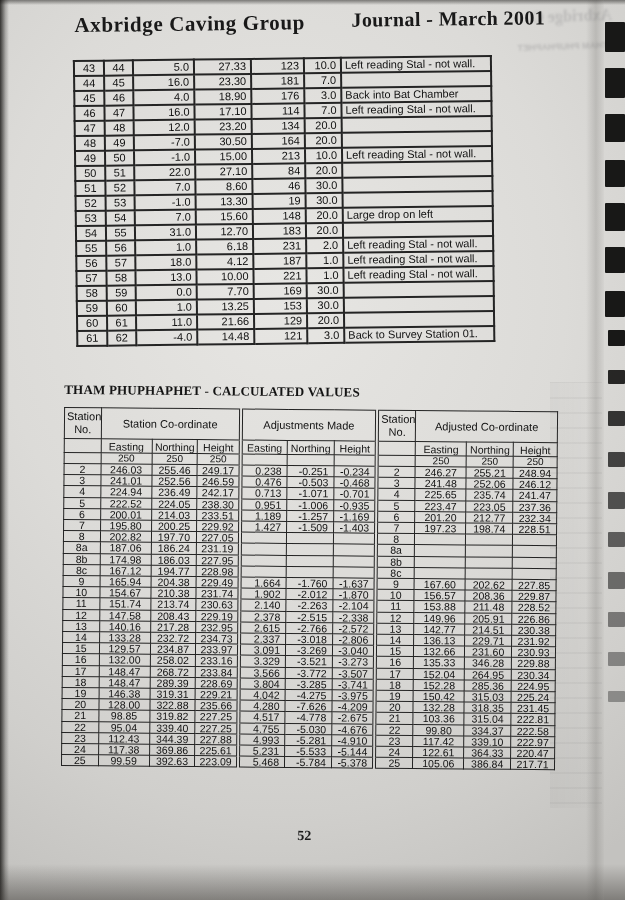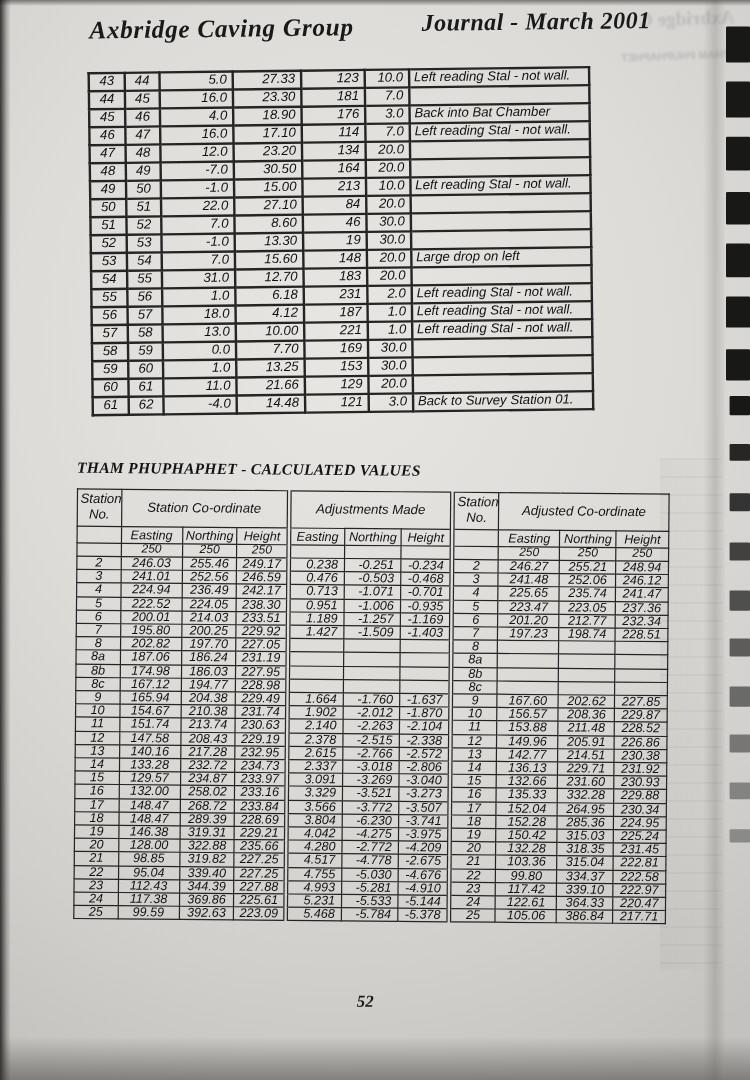--- a/index.html
+++ b/index.html
@@ -27,21 +27,21 @@
   .ghost-header{
     position:absolute;left:492px;top:8px;width:120px;
     font-family:"Liberation Serif",serif;font-weight:bold;font-size:16px;
     color:rgba(95,95,100,.45);transform:scaleX(-1) rotate(2deg);
     filter:blur(1.1px);opacity:.5;white-space:nowrap;}
   .ghost-title{
     position:absolute;left:488px;top:42px;width:120px;
     font-weight:bold;font-size:9px;color:rgba(95,95,100,.5);
     transform:scaleX(-1) rotate(2deg);filter:blur(1px);opacity:.5;white-space:nowrap;}
 
-  .sheet{position:absolute;inset:0;filter:blur(0.2px);font-style:italic;}
+  .sheet{position:absolute;inset:0;filter:blur(0.2px);}
 
   .top-block{position:absolute;left:0;top:0;width:625px;height:420px;
     transform:rotate(-0.7deg);transform-origin:80px 70px;}
   .header-left{position:absolute;left:75px;top:13px;
     font-family:"Liberation Serif",serif;font-weight:bold;font-size:21px;
     letter-spacing:.6px;color:#191919;white-space:nowrap;}
   .header-right{position:absolute;left:352px;top:12px;
     font-family:"Liberation Serif",serif;font-weight:bold;font-size:20px;
     letter-spacing:.4px;color:#191919;white-space:nowrap;}
 
@@ -553,21 +553,21 @@
             <tr>
               <td class="ctr">16</td>
               <td class="ctr">132.00</td>
               <td class="ctr">258.02</td>
               <td class="ctr">233.16</td>
               <td class="num dsep">3.329</td>
               <td class="num">-3.521</td>
               <td class="num">-3.273</td>
               <td class="ctr dsep">16</td>
               <td class="ctr">135.33</td>
-              <td class="ctr">332.28</td>
+              <td class="ctr">346.28</td>
               <td class="ctr">229.88</td>
             </tr>
             <tr>
               <td class="ctr">17</td>
               <td class="ctr">148.47</td>
               <td class="ctr">268.72</td>
               <td class="ctr">233.84</td>
               <td class="num dsep">3.566</td>
               <td class="num">-3.772</td>
               <td class="num">-3.507</td>
@@ -575,21 +575,21 @@
               <td class="ctr">152.04</td>
               <td class="ctr">264.95</td>
               <td class="ctr">230.34</td>
             </tr>
             <tr>
               <td class="ctr">18</td>
               <td class="ctr">148.47</td>
               <td class="ctr">289.39</td>
               <td class="ctr">228.69</td>
               <td class="num dsep">3.804</td>
-              <td class="num">-6.230</td>
+              <td class="num">-3.285</td>
               <td class="num">-3.741</td>
               <td class="ctr dsep">18</td>
               <td class="ctr">152.28</td>
               <td class="ctr">285.36</td>
               <td class="ctr">224.95</td>
             </tr>
             <tr>
               <td class="ctr">19</td>
               <td class="ctr">146.38</td>
               <td class="ctr">319.31</td>
@@ -601,21 +601,21 @@
               <td class="ctr">150.42</td>
               <td class="ctr">315.03</td>
               <td class="ctr">225.24</td>
             </tr>
             <tr>
               <td class="ctr">20</td>
               <td class="ctr">128.00</td>
               <td class="ctr">322.88</td>
               <td class="ctr">235.66</td>
               <td class="num dsep">4.280</td>
-              <td class="num">-2.772</td>
+              <td class="num">-7.626</td>
               <td class="num">-4.209</td>
               <td class="ctr dsep">20</td>
               <td class="ctr">132.28</td>
               <td class="ctr">318.35</td>
               <td class="ctr">231.45</td>
             </tr>
             <tr>
               <td class="ctr">21</td>
               <td class="ctr">98.85</td>
               <td class="ctr">319.82</td>

